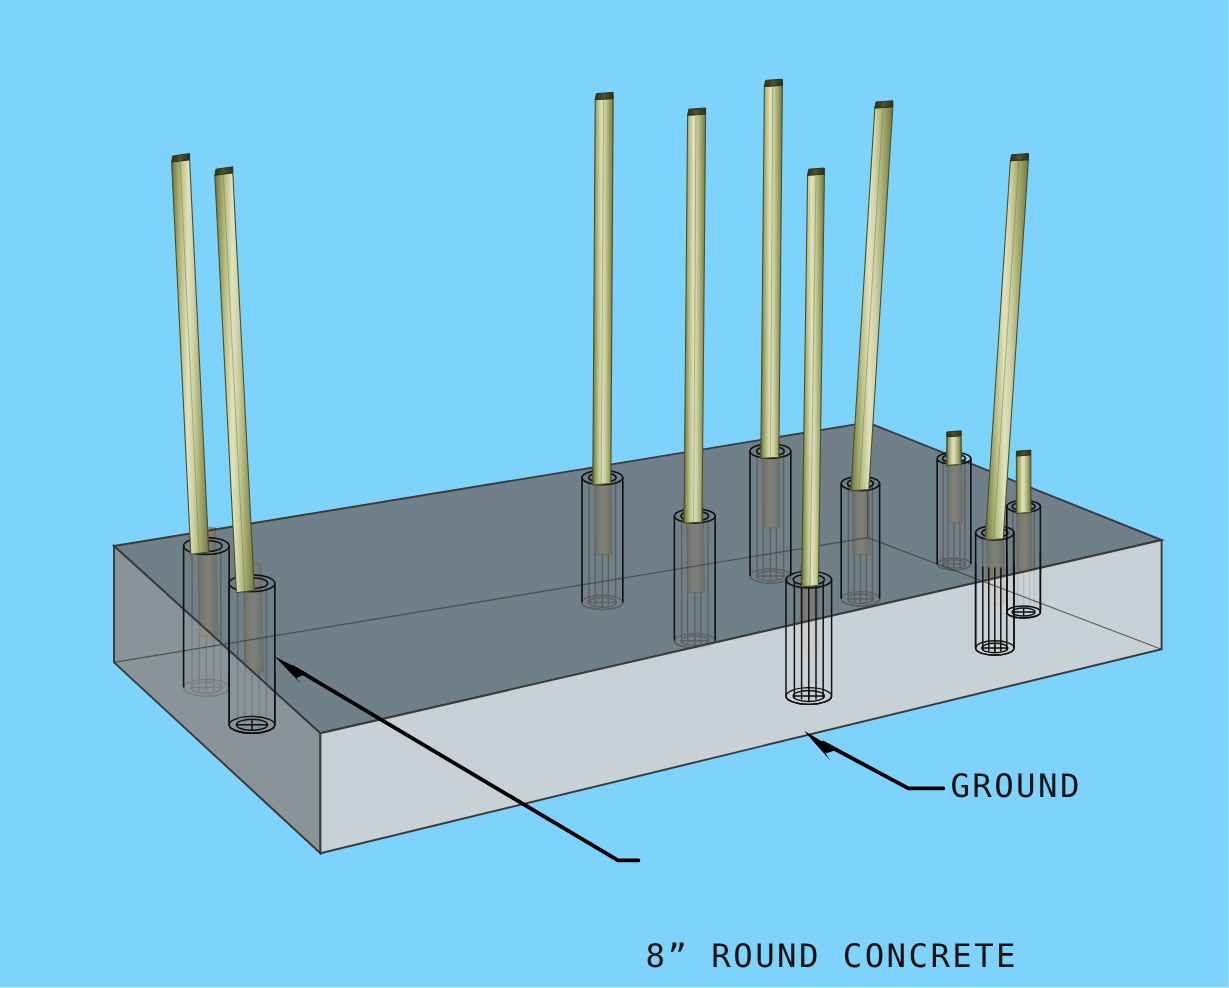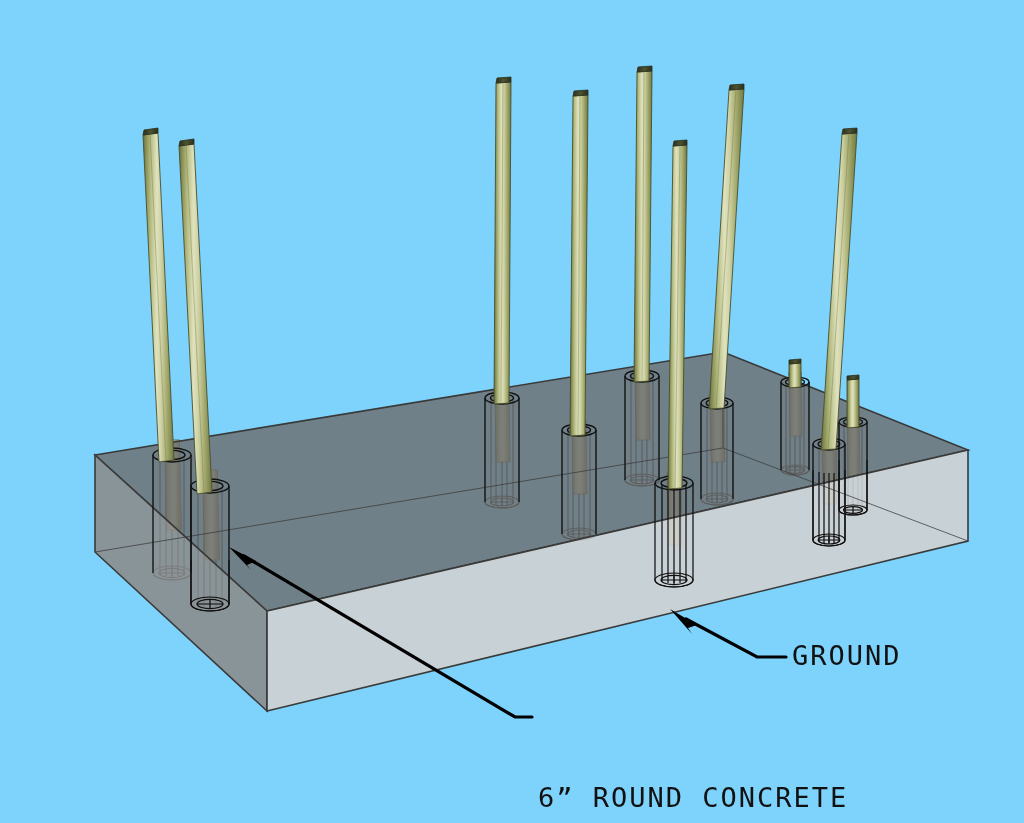--- a/index.html
+++ b/index.html
@@ -319,17 +319,17 @@
       <g>
         <path d="M686,619 L757,657 L786,657" fill="none"></path>
         <polygon points="670,609 697,625 688,628 692,634" stroke="none"></polygon>
       </g>
     </g>
   </svg>
 
   <div class="anno-text" id="ground-label">GROUND</div>
 
   <div class="anno-text" id="tube-label">
-    <div>6” ROUND CONCRETE</div>
+    <div>8” ROUND CONCRETE</div>
     
   </div>
 
 </div>
 
 </body></html>

